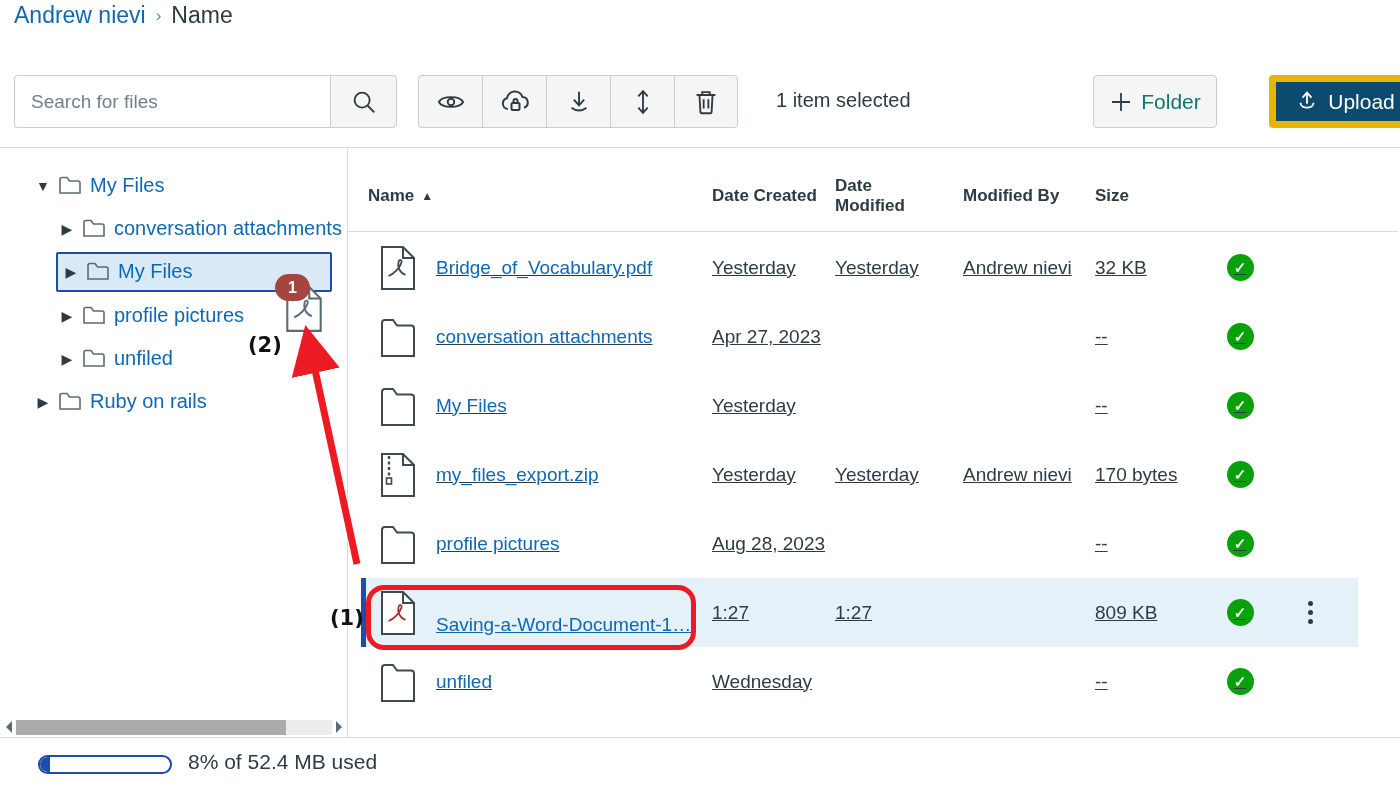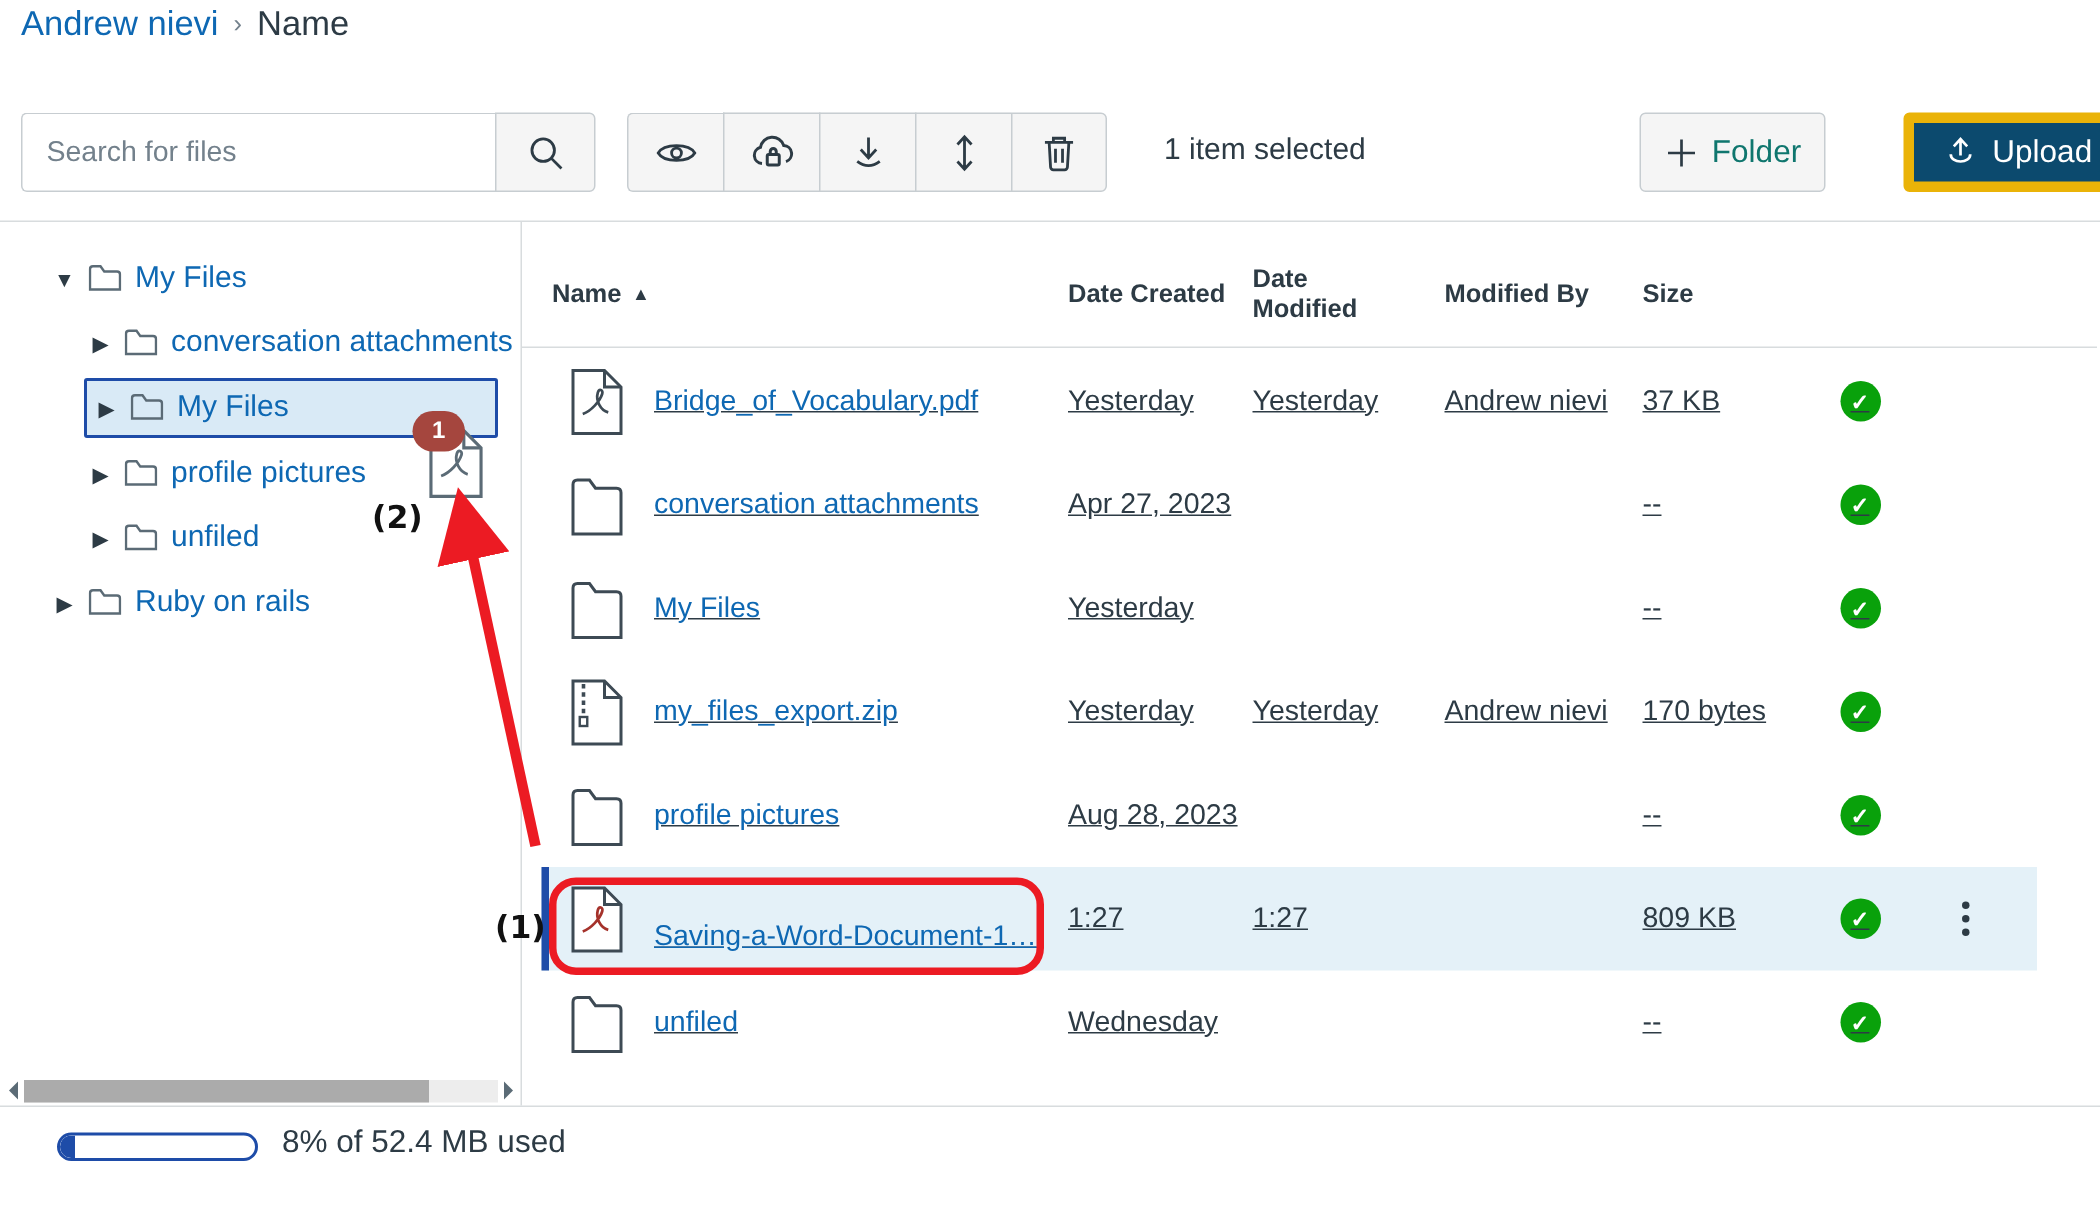--- a/index.html
+++ b/index.html
@@ -302,21 +302,21 @@
       <svg width="36" height="46" viewBox="0 0 36 46" fill="none" stroke="#3D4A54" stroke-width="2">
         <path d="M2 2 H23 L34 13 V44 H2 Z"></path>
           <path d="M23 2 V13 H34"></path>
         <path d="M8.5 31 c5.5 -2 11.5 -8.5 13 -13.5 c0.8 -2.8 -2.2 -3.6 -3 -0.6 c-1.4 5 1.6 11.5 7 13" stroke-width="1.8"></path>
       </svg>
       <a class="file-link">Bridge_of_Vocabulary.pdf</a>
     </span>
     <span class="c-created">Yesterday</span>
     <span class="c-modified">Yesterday</span>
     <span class="c-modby">Andrew nievi</span>
-    <span class="c-size">37 KB</span>
+    <span class="c-size">32 KB</span>
     <span class="c-pub">
         <span class="pub-badge">✓</span>
       </span>
     <span class="c-menu"></span>
   </div>
 
   <div class="frow">
     <span class="c-name">
       <svg width="36" height="46" viewBox="0 0 36 46" fill="none" stroke="#3D4A54" stroke-width="2">
         <path d="M2 42 V9 Q2 6 5 6 H13 L17 11.5 H31 Q34 11.5 34 14.5 V42 Z"></path>

